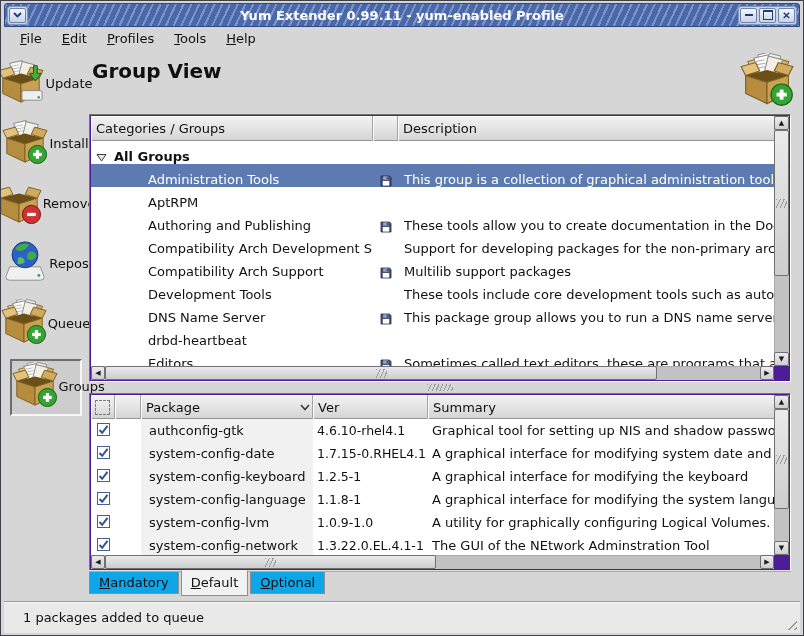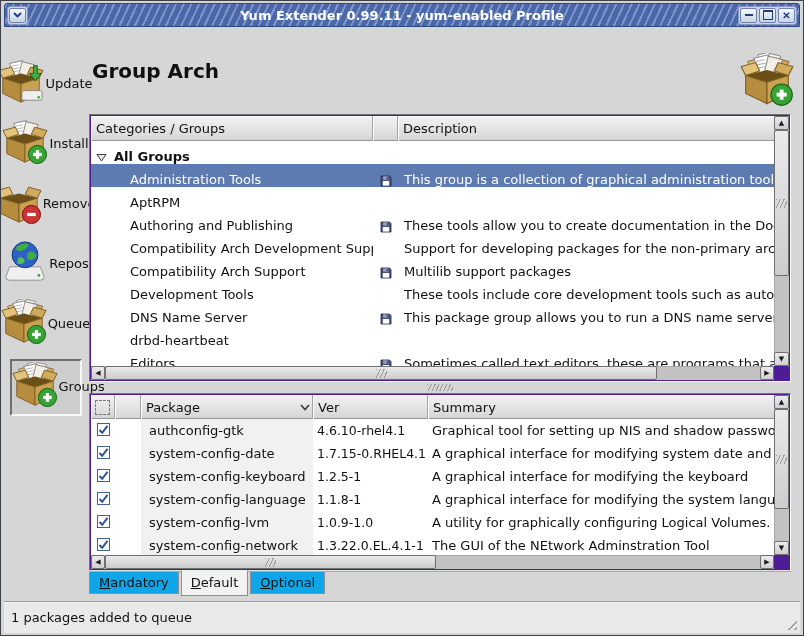--- a/index.html
+++ b/index.html
@@ -44,21 +44,21 @@
   .ptable .hcell{height:24px;}
   .hflex{flex:1;border-right:none;}
   .t-body{position:absolute;left:1px;right:16px;background:#fff;overflow:hidden;}
   .gtable .t-body{top:26px;bottom:15px;}
   .ptable .t-body{top:25px;bottom:15px;}
   
   .grow{display:flex;height:23px;align-items:flex-end;}
   .grow.selected{background:#5d7bb0;color:#fff;}
   .rname{width:282px;flex:none;white-space:nowrap;overflow:hidden;display:flex;align-items:center;box-sizing:border-box;}
   .rname.root{padding-left:5px;gap:7px;font-weight:bold;}
-  .rname.child{padding-left:39px;}
+  .rname.child{padding-left:57px;}
   .ricon{width:25px;flex:none;display:flex;justify-content:center;align-items:center;}
   .rdesc{flex:1;padding-left:6px;white-space:nowrap;overflow:hidden;}
   .expander{display:flex;align-items:center;}
   
   .prow{display:flex;height:23px;}
   .prow>div{display:flex;align-items:center;box-sizing:border-box;white-space:nowrap;overflow:hidden;}
   .c-check{width:24px;flex:none;justify-content:center;}
   .c-blank{width:26px;flex:none;}
   .c-pkg{width:172px;flex:none;background:#f1f1f1;padding-left:8px;}
   .c-ver{width:115px;flex:none;padding-left:4px;font-size:12.5px;}
@@ -84,21 +84,21 @@
   .hash.wide{width:26px;height:7px;}
   
   .splitter{position:absolute;left:2px;top:331px;width:702px;height:11px;display:flex;align-items:center;justify-content:center;}
   
   .nb-edge{position:absolute;left:2px;top:519px;width:702px;height:2px;background:linear-gradient(#fbfbfb,#8f8f8f);}
   .tabs{position:absolute;left:2px;top:521px;height:27px;display:flex;align-items:flex-start;}
   .tab{height:21px;line-height:21px;padding:0 9px;background:#0ea5e9;border:1px solid #8f8f8f;border-top:none;margin-right:2px;}
   .tab.active{height:24px;line-height:24px;background:#f2f2f2;margin-top:-2px;border-top:1px solid #f2f2f2;z-index:2;position:relative;}
   
   .statusbar{position:absolute;left:3px;right:3px;bottom:2px;height:32px;background:#e9e9e9;
-    border-top:1px solid #9a9a9a;box-shadow:inset 0 1px 0 #f6f6f6;display:flex;align-items:center;padding-left:7px;box-sizing:border-box;}
+    border-top:1px solid #9a9a9a;box-shadow:inset 0 1px 0 #f6f6f6;display:flex;align-items:center;padding-left:19px;box-sizing:border-box;}
   .grip{position:absolute;right:3px;bottom:3px;width:13px;height:13px;
     background:repeating-linear-gradient(135deg,#9a9a9a 0 1px,transparent 1px 4px);
     clip-path:polygon(100% 0,100% 100%,0 100%);}
   u{text-decoration:underline;}
 </style>
 </head>
 <body>
 
 <div class="window">
 
@@ -117,20 +117,27 @@
         </button>
       <button class="tbtn">
           <span class="gl-max"></span>
         </button>
       <button class="tbtn">
           <span>✕</span>
         </button>
     </div>
   </div>
 
+  <div class="menubar" id="menubar">
+      <span class="menu-item"><u>F</u>ile</span>
+      <span class="menu-item"><u>E</u>dit</span>
+      <span class="menu-item"><u>P</u>rofiles</span>
+      <span class="menu-item"><u>T</u>ools</span>
+      <span class="menu-item"><u>H</u>elp</span>
+    </div>
 
   <div class="sidebar" id="sidebar">
       <div class="side-item">
         <span class="side-icon"><svg width="46" height="46" viewBox="0 0 48 48">
             <g stroke="#8a8a8a" stroke-width="1">
               <rect x="14" y="3" width="13" height="16" fill="#ffffff" transform="rotate(-13 20 11)"></rect>
               <rect x="23" y="4" width="13" height="16" fill="#f3efe4" transform="rotate(14 29 12)"></rect>
             </g>
             <g stroke="#b5b5b5">
               <line x1="12" y1="8" x2="22" y2="6"></line>
@@ -265,21 +272,21 @@
             <path d="M24 26 L43 20 L43 36 L24 45 Z" fill="#c9a152" stroke="#7d5f22"></path>
             <circle cx="37" cy="37" r="9.5" fill="#36a435" stroke="#156313"></circle>
             <rect x="32.5" y="35.3" width="9" height="3.4" fill="#fff"></rect>
             <rect x="35.3" y="32.5" width="3.4" height="9" fill="#fff"></rect>
           </svg></span>
         <span class="side-label">Groups</span>
       </div>
     </div>
 
   <div class="main">
-    <div class="page-title">Group Arch</div>
+    <div class="page-title">Group View</div>
     <div class="header-icon" id="headerIcon"><svg width="54" height="54" viewBox="0 0 48 48">
           <g transform="translate(6,-2) scale(0.8)">
             <g stroke="#8a8a8a" stroke-width="1">
               <rect x="14" y="3" width="13" height="16" fill="#ffffff" transform="rotate(-13 20 11)"></rect>
               <rect x="23" y="4" width="13" height="16" fill="#f3efe4" transform="rotate(14 29 12)"></rect>
             </g>
             <g stroke="#b5b5b5">
               <line x1="12" y1="8" x2="22" y2="6"></line>
               <line x1="12.5" y1="11" x2="22.5" y2="9"></line>
               <line x1="13" y1="14" x2="23" y2="12"></line>

